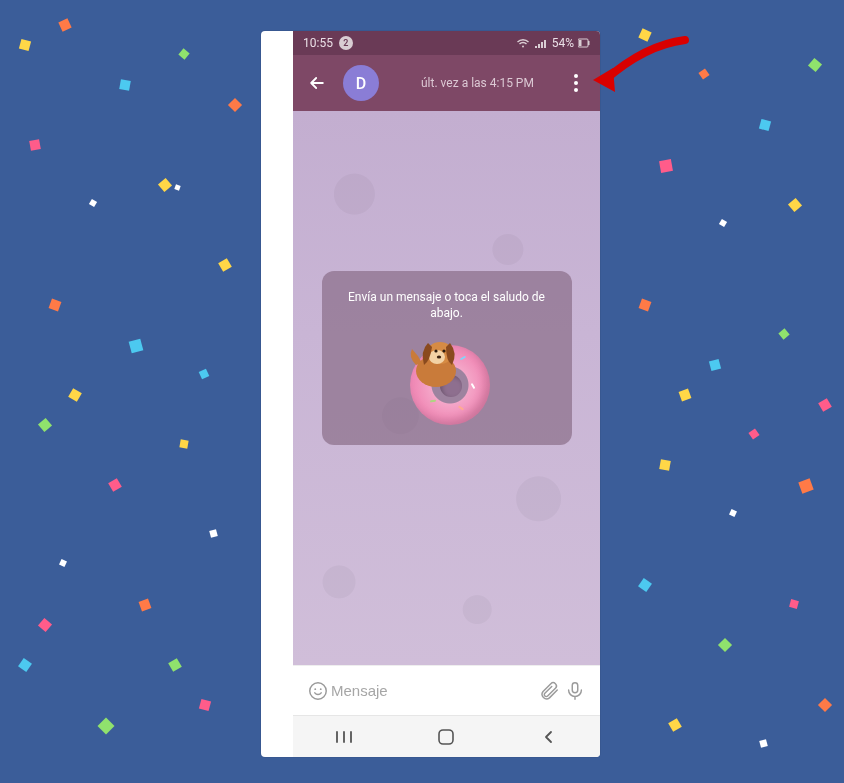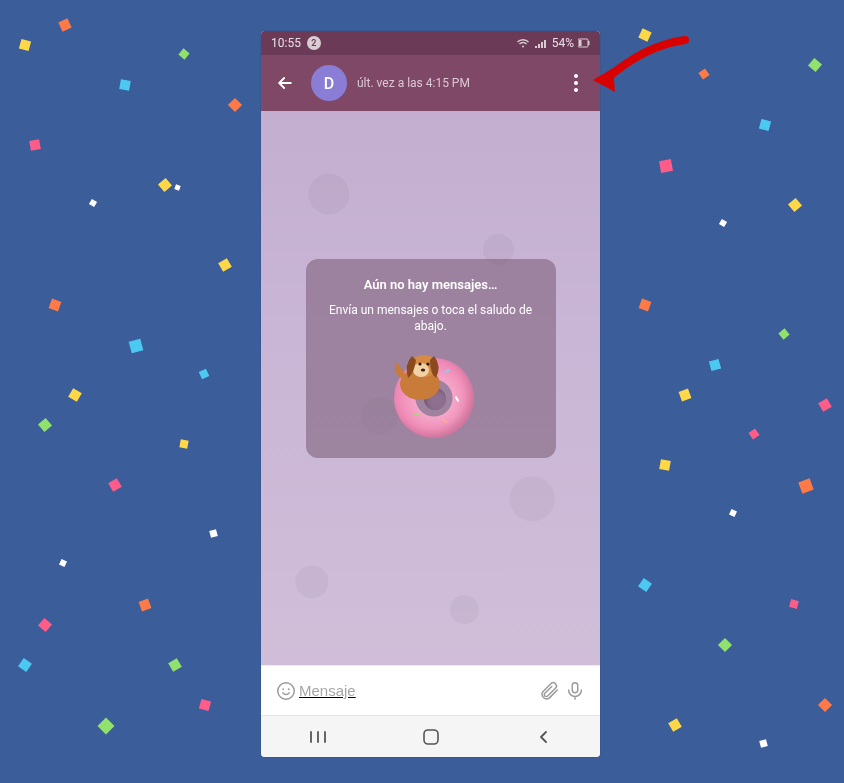--- a/index.html
+++ b/index.html
@@ -21,20 +21,21 @@
     top: 31px;
     width: 339px;
     height: 726px;
     background: #fff;
     border-radius: 4px;
     overflow: hidden;
     z-index: 10;
     display: flex;
     flex-direction: column;
     box-shadow: 0 0 0 1px rgba(0,0,0,.05);
+    padding-left: 32px;
   }
   
   .status-bar {
     height: 24px;
     background: #6a3a56;
     color: #eadfe6;
     display: flex;
     align-items: center;
     padding: 0 10px;
     font-size: 12px;
@@ -59,21 +60,21 @@
   }
   .back-btn { width:32px; height:32px; display:flex; align-items:center; justify-content:center; cursor:pointer; }
   .avatar {
     width:36px; height:36px; border-radius:50%;
     background:#8a7dd6; color:#fff;
     display:flex; align-items:center; justify-content:center;
     font-size:16px; font-weight:500;
   }
   .header-text { flex:1; display:flex; flex-direction:column; }
   .contact-name { color:#fff; font-size:16px; font-weight:500; line-height:18px; }
-  .contact-status { color:#dcc9d4; font-size:12px; line-height:14px; }
+  .contact-status { color:#dcc9d4; font-size:12px; line-height:14px;margin-left:32px; }
   .more-btn { width:32px; height:32px; display:flex; align-items:center; justify-content:center; cursor:pointer; }
   .dots { display:flex; flex-direction:column; gap:3px; }
   .dots span { width:4px; height:4px; border-radius:50%; background:#fff; display:block; }
   
   .chat-area {
     flex:1;
     background: linear-gradient(180deg, #c3aed0 0%, #c9b5d5 40%, #d0bed9 100%);
     position: relative;
     display:flex;
     align-items:center;
@@ -125,21 +126,20 @@
   .dog {
     position:absolute; left:0; top:-4px;
     width:70px; height:70px;
   }
   
   .input-bar {
     height:50px; background:#fff;
     display:flex; align-items:center;
     padding: 0 12px; 
     border-top:1px solid #eee;
-    text-decoration:underline;
   }
   .emoji-btn, .attach-btn, .mic-btn {
     width:26px; height:26px; display:flex; align-items:center; justify-content:center;
     cursor:pointer; color:#9b9b9b;
   }
   .msg-input {
     flex:1; border:none; outline:none;
     font-size:15px; color:#333;
     background:transparent;
   }
@@ -259,22 +259,21 @@
           <span></span>
           <span></span>
           <span></span>
         </div>
     </div>
   </div>
 
   <div class="chat-area">
     <div class="doodle-layer"></div>
     <div class="empty-card">
-      <div class="empty-title">Aún no hay mensajes…</div>
-      <div class="empty-sub">Envía un mensajes o toca el saludo de abajo.</div>
+      <div class="empty-sub">Envía un mensaje o toca el saludo de abajo.</div>
       <div class="sticker">
         <div class="donut">
           <span class="sprinkle" style="left:14px;top:18px;background:#fff176;transform:rotate(20deg)"></span>
           <span class="sprinkle" style="left:50px;top:12px;background:#81d4fa;transform:rotate(-30deg)"></span>
           <span class="sprinkle" style="left:60px;top:40px;background:#fff;transform:rotate(60deg)"></span>
           <span class="sprinkle" style="left:20px;top:55px;background:#aed581;transform:rotate(-10deg)"></span>
           <span class="sprinkle" style="left:48px;top:62px;background:#ffab91;transform:rotate(35deg)"></span>
         </div>
         <svg class="dog" viewBox="0 0 70 70">
           <ellipse cx="34" cy="40" rx="20" ry="16" fill="#c97b3a"></ellipse>

